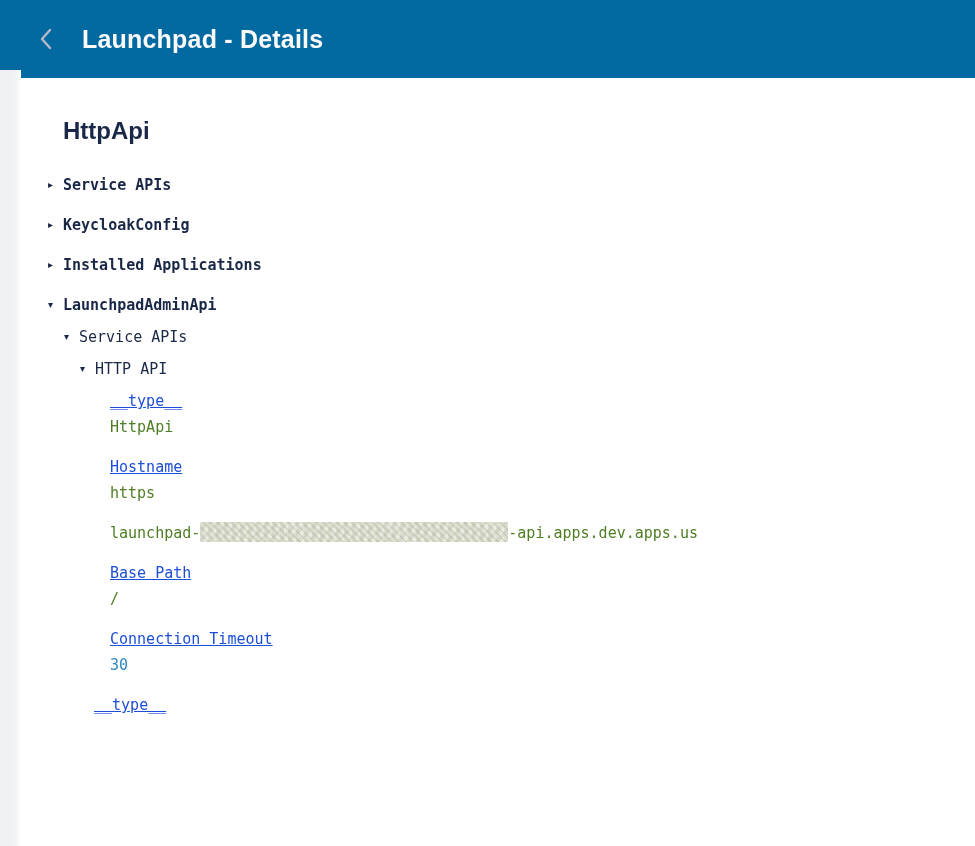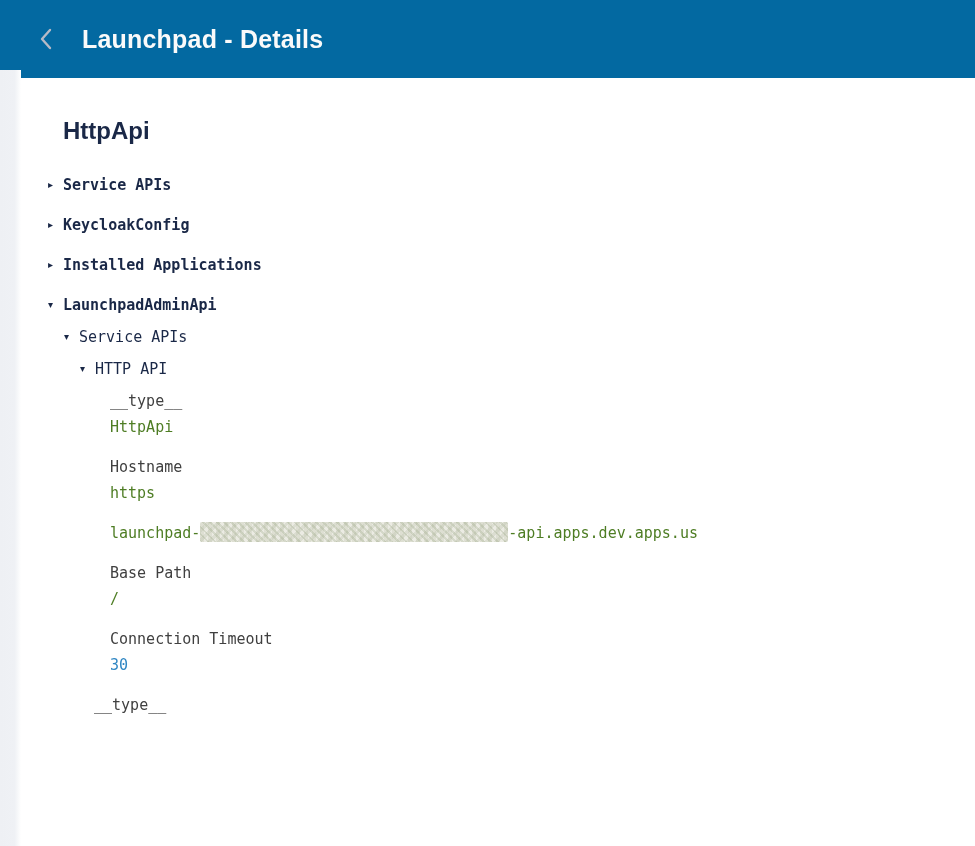--- a/index.html
+++ b/index.html
@@ -55,21 +55,21 @@
     font-size: 10px; color: #1a2847;
     display: inline-flex; align-items: center;
     font-family: "DejaVu Sans", sans-serif;
   }
   .lvl1 { margin-bottom: 14px; }
   .lvl1 .label { font-weight: 700; }
   .lvl2 { margin-left: 16px; margin-bottom: 6px; }
   .lvl3 { margin-left: 32px; margin-bottom: 6px; }
   .kv-pair { margin-left: 47px; margin-bottom: 14px; }
   .kv-pair.outdent { margin-left: 31px; }
-  .kv-key   { height: 26px; line-height: 26px; color: #404040; }
+  .kv-key   { height: 26px; line-height: 26px; color: #1d4ed8; text-decoration: underline; }
   .kv-value { height: 26px; line-height: 26px; }
   .val-string { color: #4e7d24; }
   .val-number { color: #2f86c3; }
   .redacted-block {
     display: inline-block; vertical-align: middle;
     width: 308px; height: 20px; margin-top: -3px;
     border-radius: 2px;
     background-color: #ebebe3;
     background-image:
       repeating-linear-gradient(45deg,  rgba(155,168,135,0.28) 0 2px, transparent 2px 5px),

